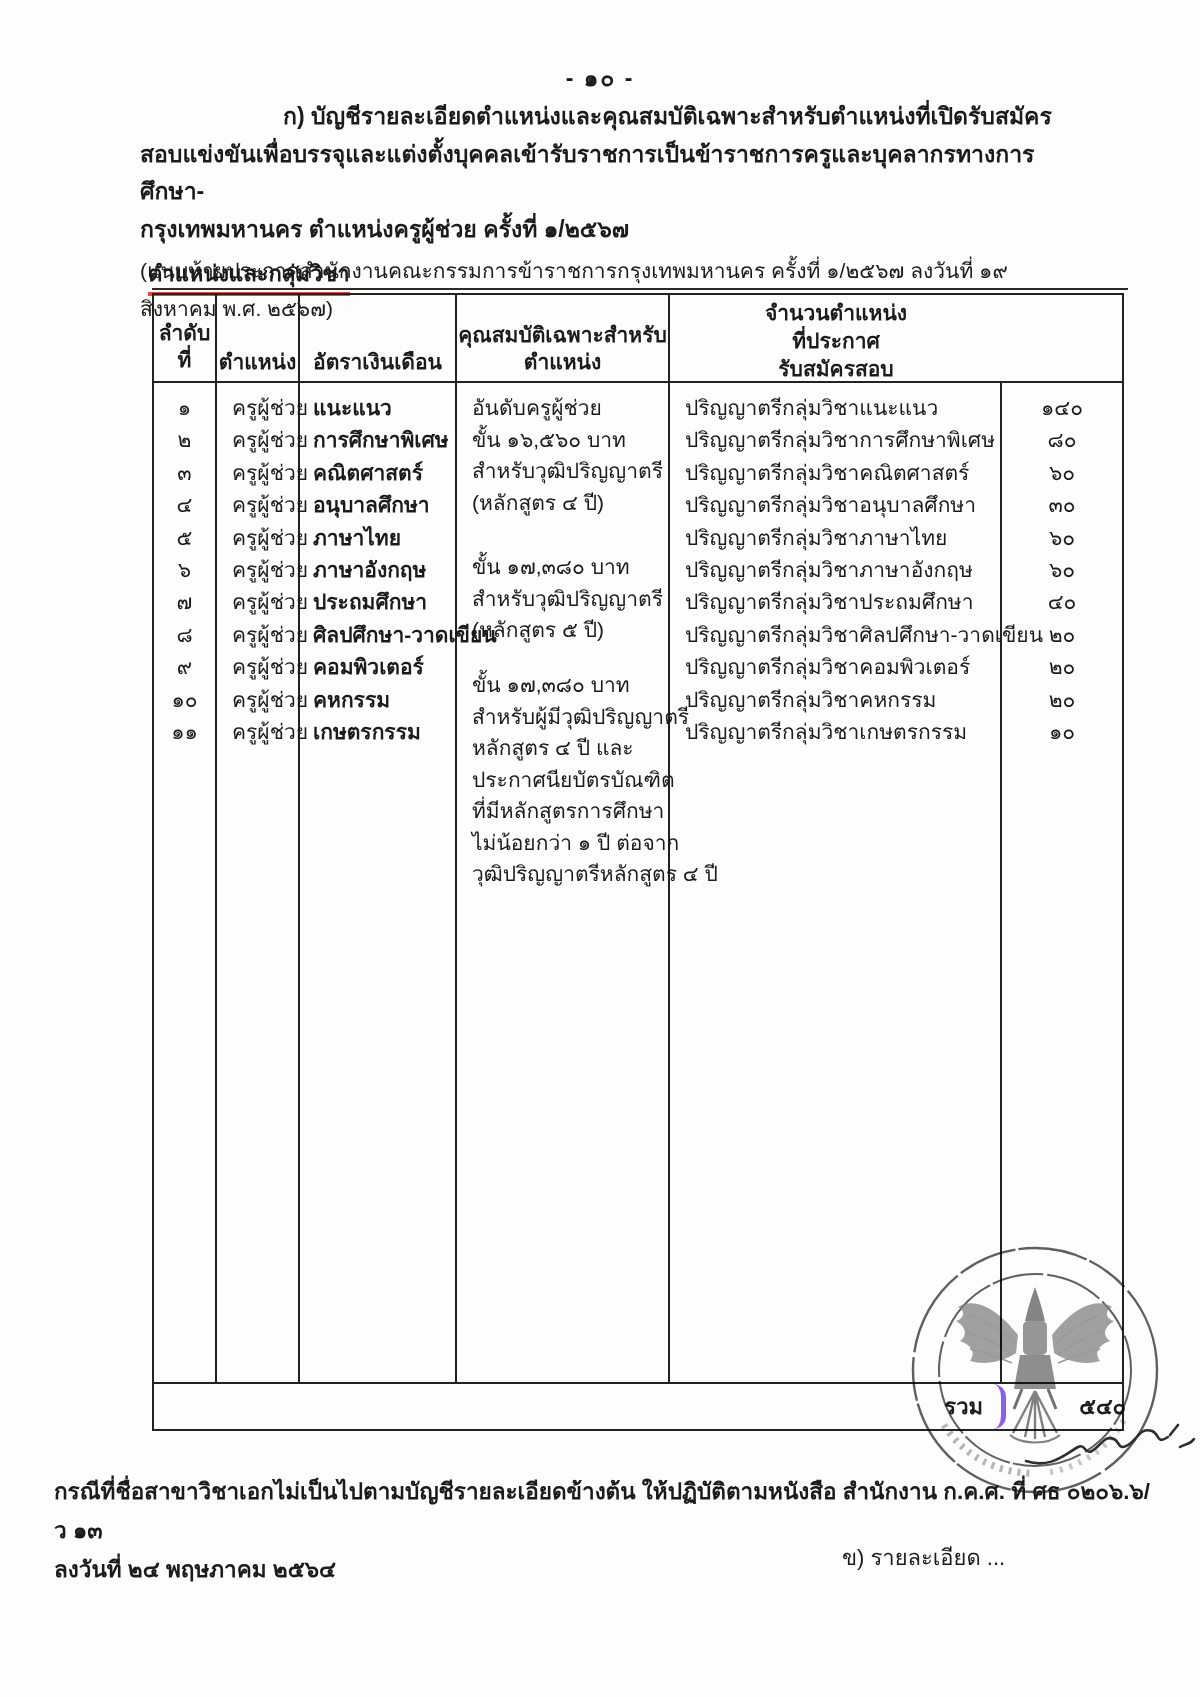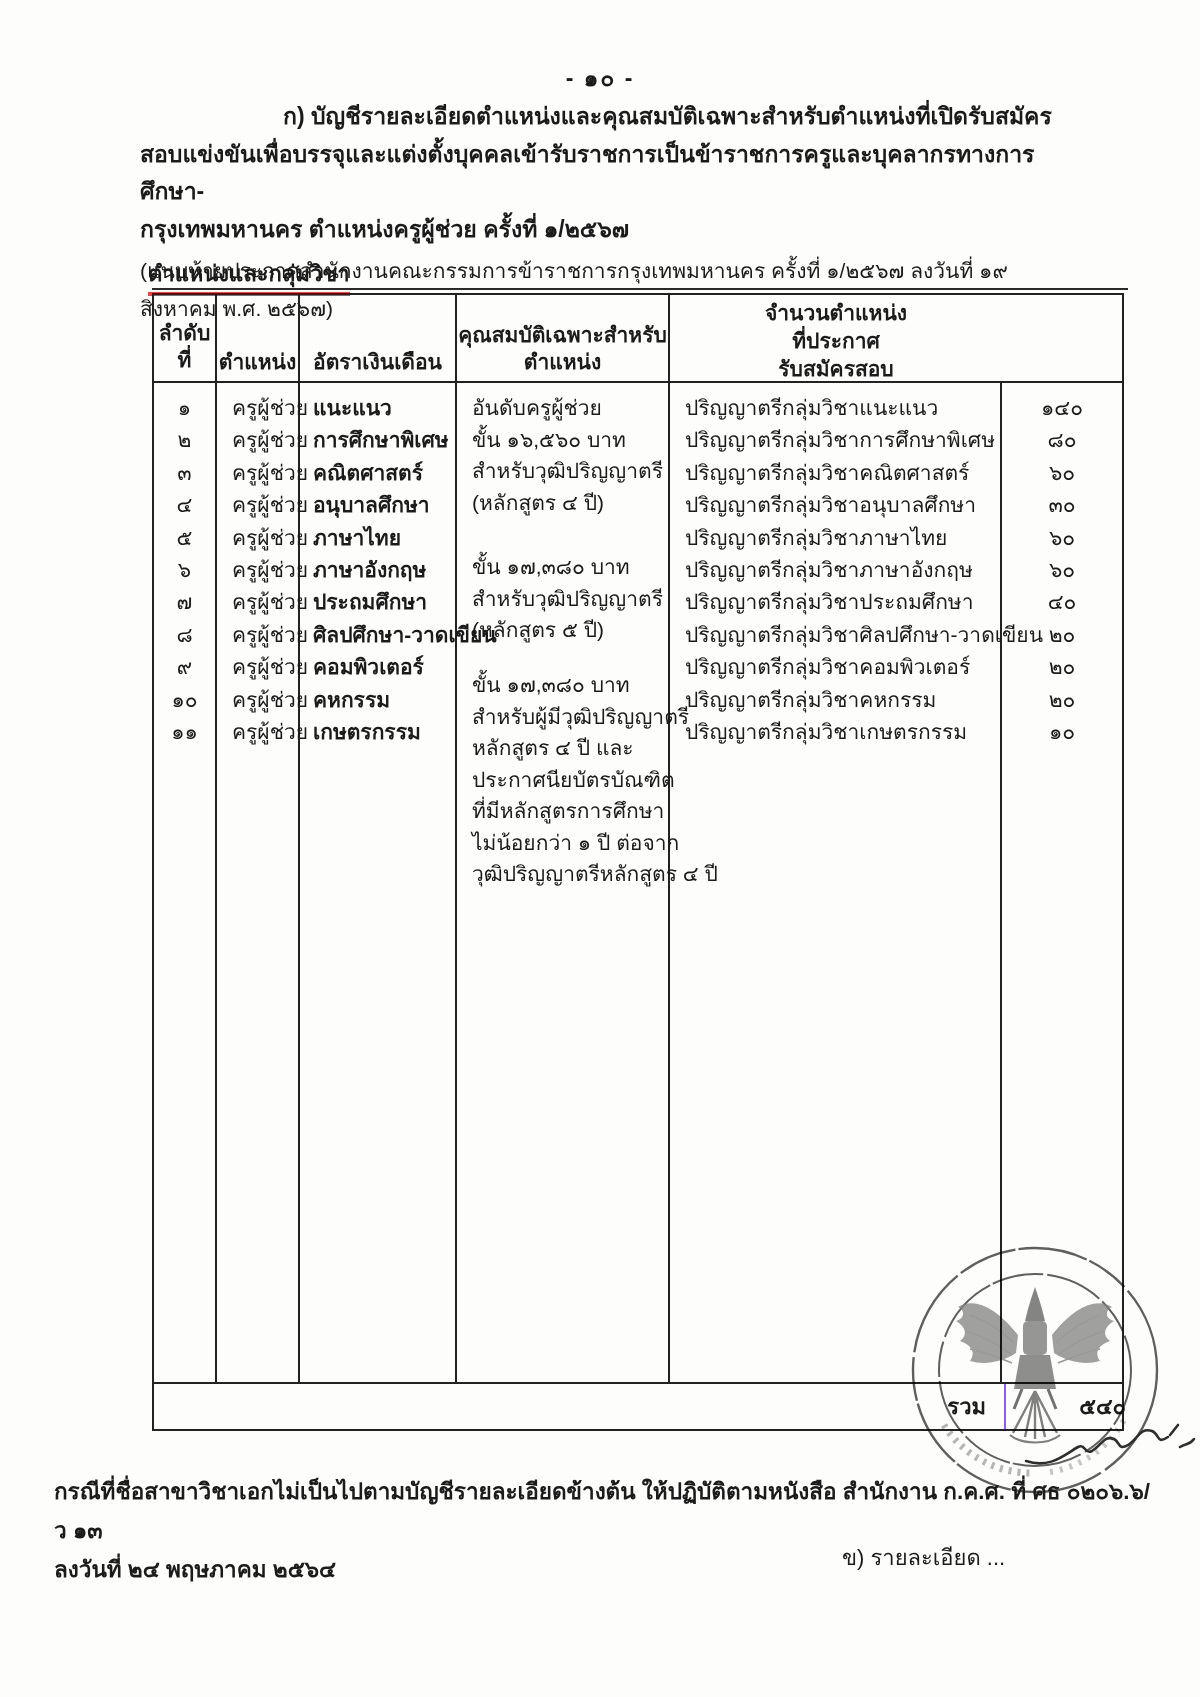--- a/index.html
+++ b/index.html
@@ -63,21 +63,21 @@
   .col-qual .line{padding-left:15px;}
   .col-count .line{text-align:center;}
   .salary-block{position:absolute;left:15px;right:6px;}
   .salary-block .line{height:31.5px;line-height:31.5px;}
   .trow{
     display:grid;grid-template-columns:852px 120px;height:47px;
     border-top:2px solid #222;box-sizing:border-box;
   }
   .total-label{
     text-align:right;padding-right:18px;font-size:22px;font-weight:700;
-    line-height:45px;border-right:2px solid #8b5cf6;box-sizing:border-box;
+    line-height:45px;border-right:5px solid #8b5cf6;box-sizing:border-box;border-radius:13px;
   }
   .total-value{text-align:right;font-size:22px;font-weight:600;line-height:45px;}
   
   .stamp{
     position:absolute;left:900px;top:1235px;width:270px;height:270px;
     pointer-events:none;mix-blend-mode:multiply;opacity:.88;
   }
   .signature{
     position:absolute;left:1020px;top:1395px;width:190px;height:110px;
     pointer-events:none;

